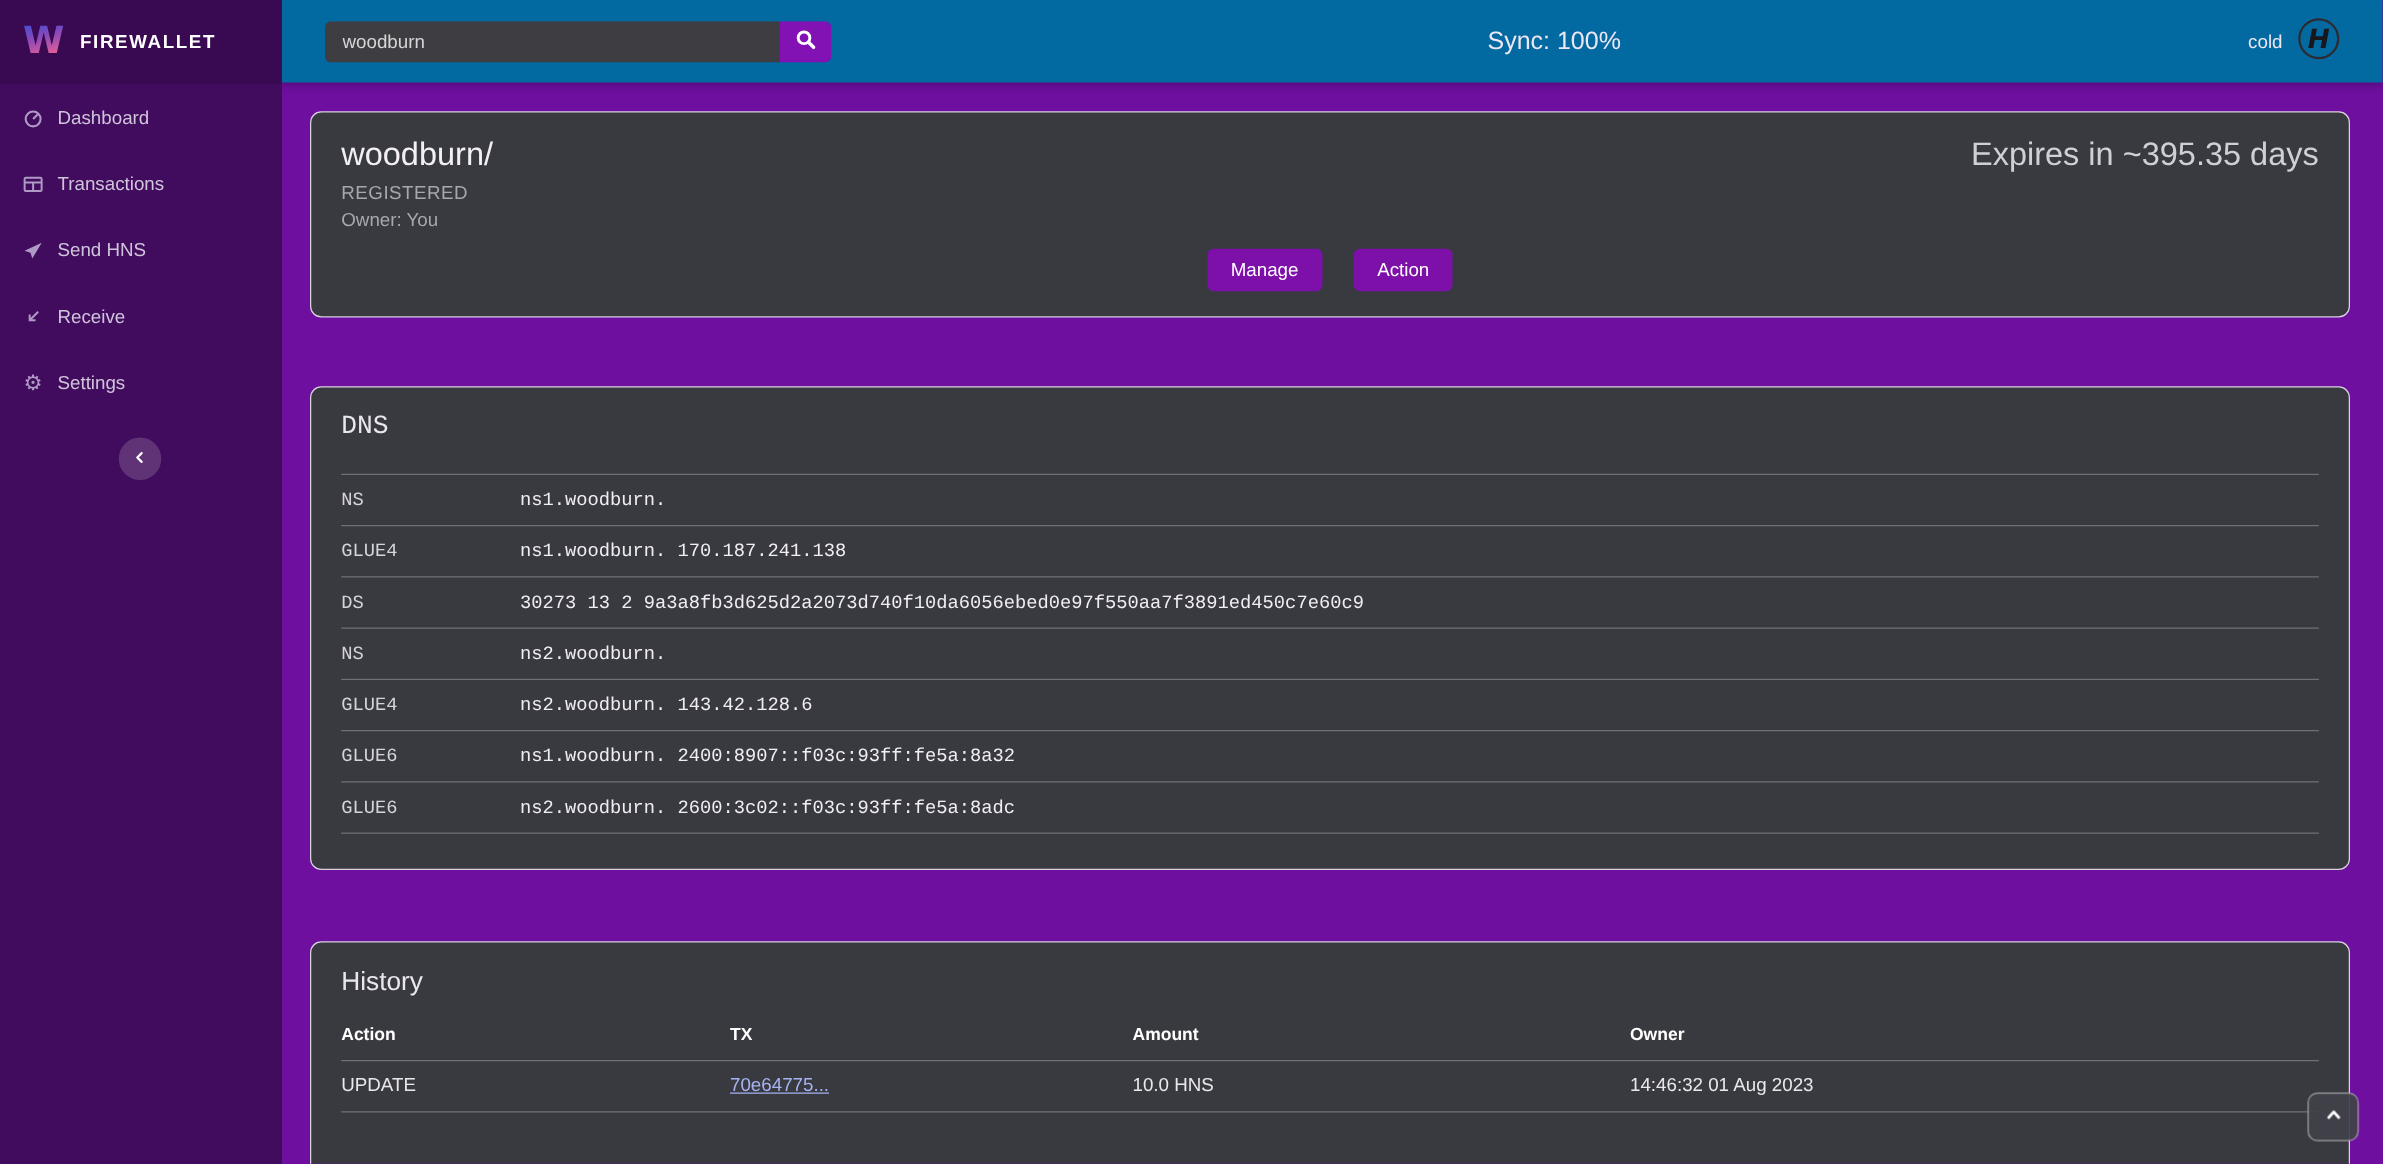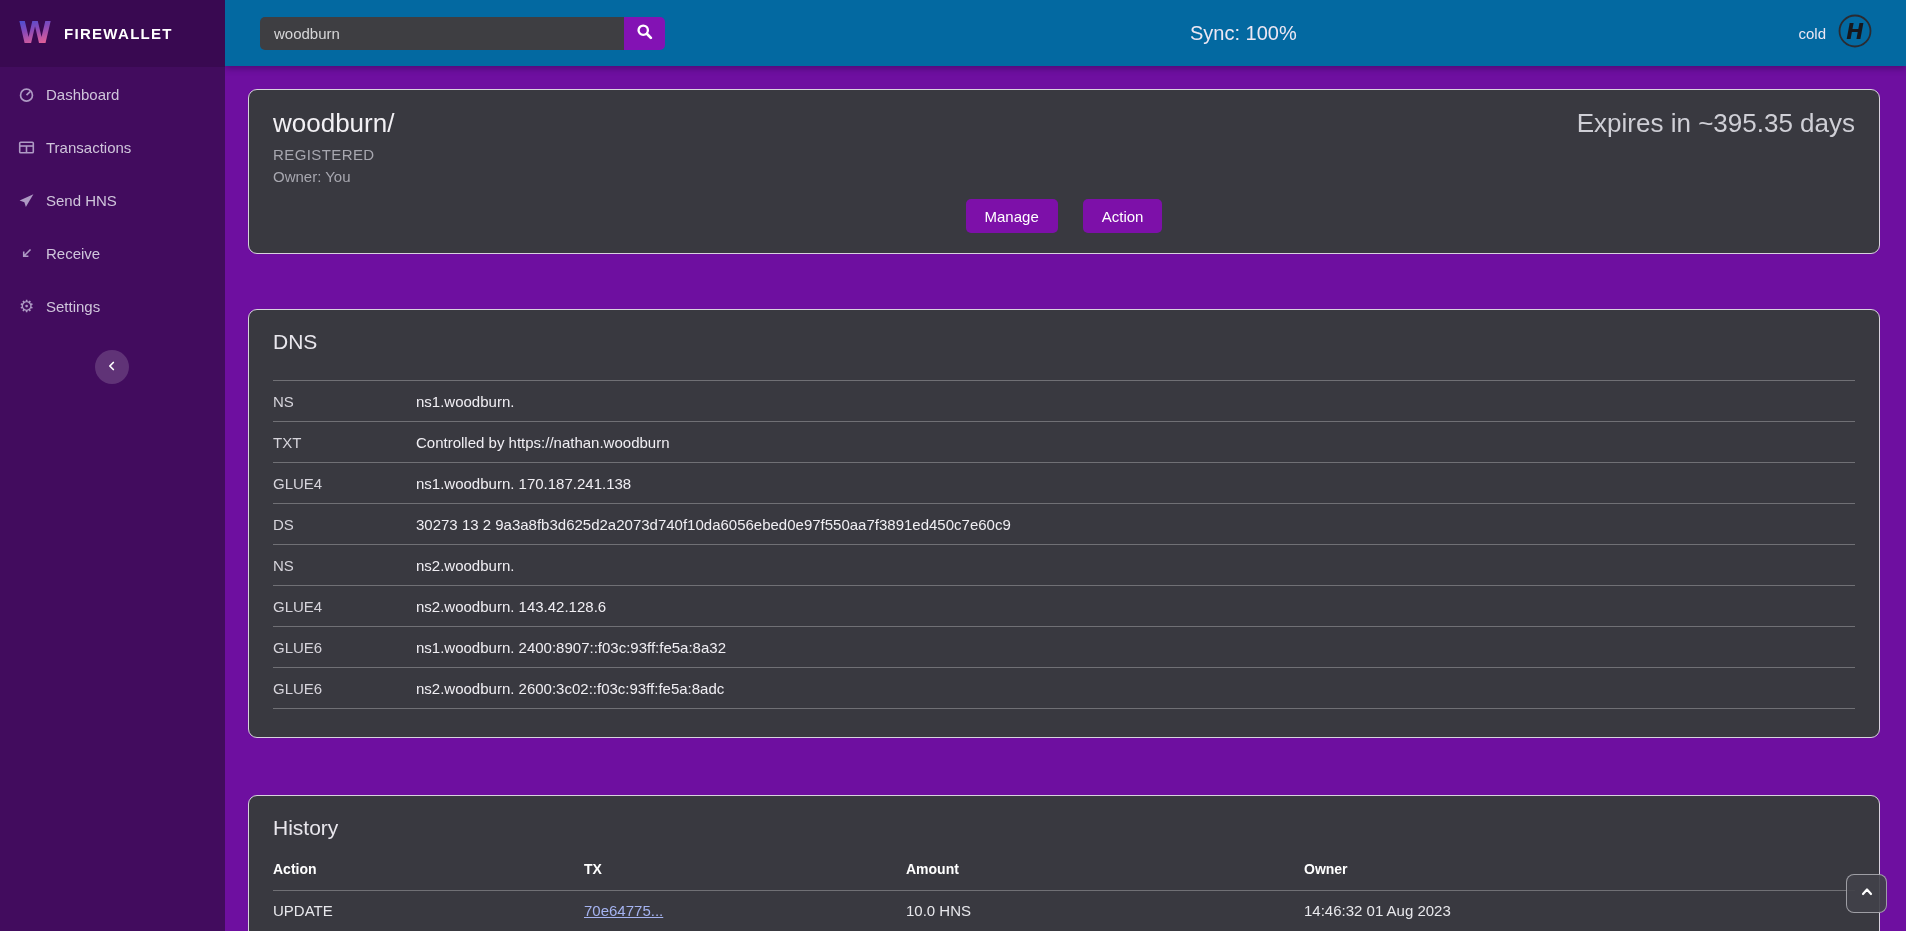--- a/index.html
+++ b/index.html
@@ -49,21 +49,21 @@
   .domain-title { font-size: 26px; font-weight: 500; color: #F2F0F4; }
   .domain-expiry { font-size: 26px; font-weight: 400; color: #CFCFD6; }
   .domain-status { margin-top: 7px; font-size: 15px; color: #A7A7AF; letter-spacing: 0.4px; }
   .domain-owner { margin-top: 5px; font-size: 15px; color: #A7A7AF; }
   .btn-row { margin-top: 14px; display: flex; gap: 25px; justify-content: center; }
   .btn { height: 34px; padding: 0 19px; background: #7D10A9; color: #FFFFFF;
          border: none; border-radius: 5px; font-size: 15px; cursor: pointer;
          font-family: "Liberation Sans", sans-serif; }
 
   
-  .dns-card { margin-top: 55px; padding: 20px 24px 28px; }
+  .dns-card { margin-top: 55px; padding: 20px 24px 28px; font-family: Liberation Mono, monospace; }
   .card-title { font-size: 21px; font-weight: 500; color: #E9E7ED; }
   .dns-table { width: 100%; border-collapse: collapse; margin-top: 26px;
                border-bottom: 1px solid rgba(255,255,255,0.28); }
   .dns-table td { height: 41px; font-size: 15px;
                   border-top: 1px solid rgba(255,255,255,0.28); }
   .dns-type { width: 143px; color: #D6D4DB; }
   .dns-value { color: #F0EEF3; }
 
   
   .history-card { margin-top: 57px; padding: 20px 24px 60px; }
@@ -195,24 +195,20 @@
 
   <section class="card dns-card">
     <h2 class="card-title">DNS</h2>
     <table class="dns-table">
       <tbody>
         <tr>
           <td class="dns-type">NS</td>
           <td class="dns-value">ns1.woodburn.</td>
         </tr>
         <tr>
-          <td class="dns-type">TXT</td>
-          <td class="dns-value">Controlled by https://nathan.woodburn</td>
-        </tr>
-        <tr>
           <td class="dns-type">GLUE4</td>
           <td class="dns-value">ns1.woodburn. 170.187.241.138</td>
         </tr>
         <tr>
           <td class="dns-type">DS</td>
           <td class="dns-value">30273 13 2 9a3a8fb3d625d2a2073d740f10da6056ebed0e97f550aa7f3891ed450c7e60c9</td>
         </tr>
         <tr>
           <td class="dns-type">NS</td>
           <td class="dns-value">ns2.woodburn.</td>

